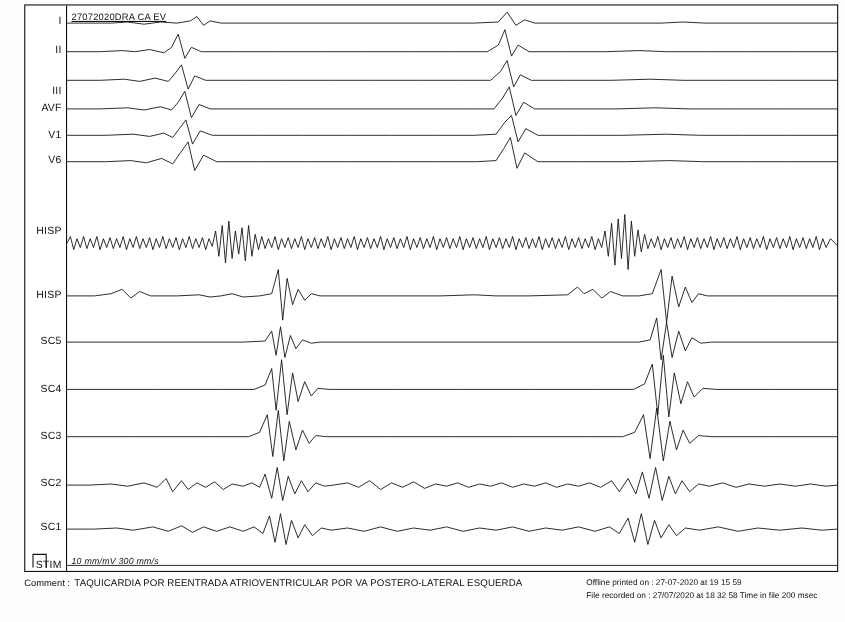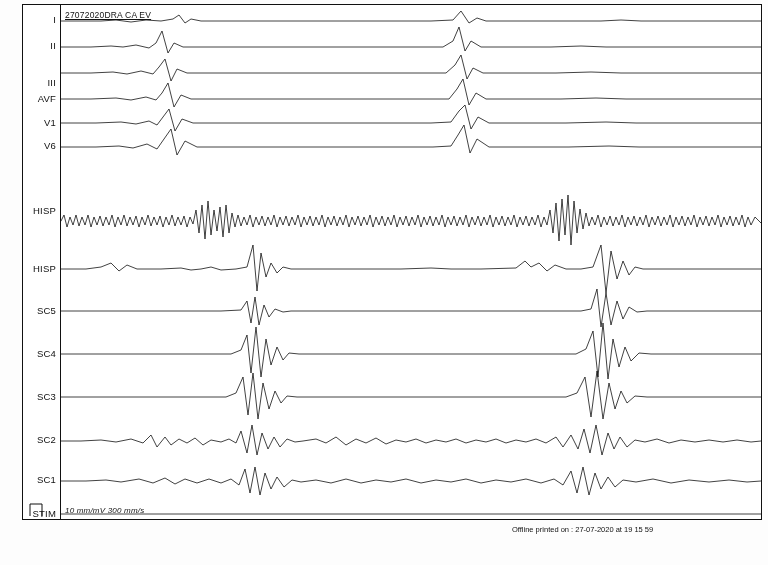--- a/index.html
+++ b/index.html
@@ -131,21 +131,21 @@
   }
   .foot-right {
     position: absolute;
     right: 0;
     top: 0;
     text-align: left;
     font-size: 7.5px;
     line-height: 12px;
     width: 250px;
   }
-  .foot-right div { white-space: nowrap; }
+  .foot-right div { white-space: nowrap; margin-left: 21px; }
   .sep { display: inline-block; width: 4px; }
 </style>
 </head>
 <body>
 
 <div id="app">
 
   <div class="frame">
 
     <div class="label-col">
@@ -203,19 +203,23 @@
           <path d="M0 476 L25 476 L45 475 L60 477 L78 474 L92 478 L104 473 L114 479 L124 474 L136 478 L148 474 L160 478 L170 474 L178 480 L184 464 L189 488 L194 462 L199 490 L204 468 L210 484 L216 472 L223 482 L231 475 L240 477 L255 475 L270 478 L285 474 L300 478 L315 475 L330 477 L345 474 L360 478 L375 475 L390 477 L405 474 L420 478 L435 475 L450 477 L465 474 L480 478 L493 474 L502 480 L510 466 L516 488 L522 462 L528 490 L534 468 L540 484 L547 472 L554 482 L562 475 L575 477 L592 474 L610 478 L628 475 L648 477 L668 475 L686 477 L700 476"></path>
 
           <path d="M0 509 L700 509"></path>
         </g>
       </svg>
     </div>
   </div>
 
   <div class="footer">
     <div class="foot-left">
+      <div class="foot-row">
+        <span class="foot-key">Comment :</span><span class="sep"></span><span class="foot-comment">TAQUICARDIA POR REENTRADA ATRIOVENTRICULAR POR VA POSTERO-LATERAL ESQUERDA</span>
+      </div>
     </div>
     <div class="foot-right">
       <div>Offline printed on : 27-07-2020 at 19 15 59</div>
+      <div>File recorded on : 27/07/2020 at 18 32 58   Time in file 200 msec</div>
     </div>
   </div>
 
 </div>
 
 </body></html>

